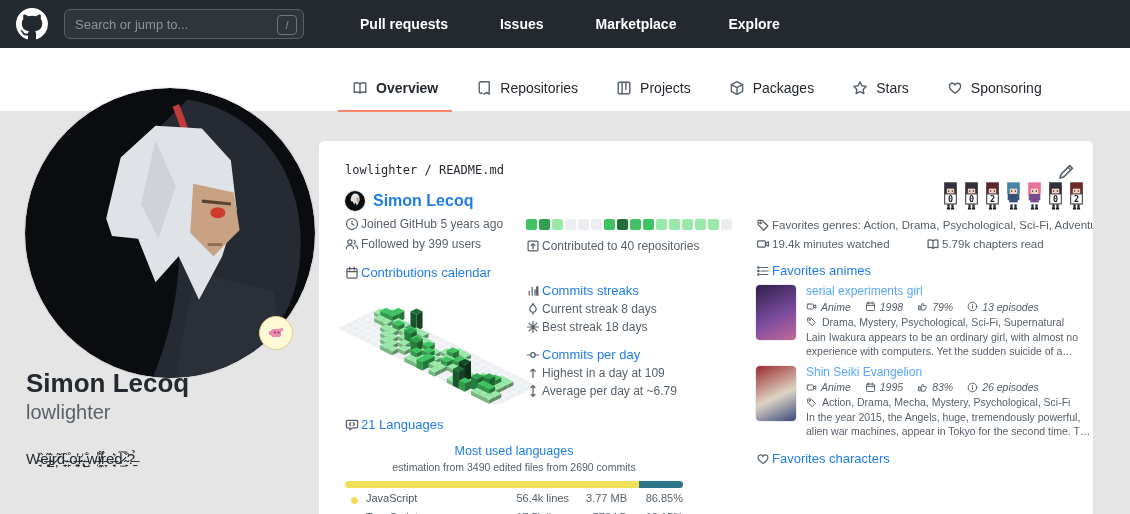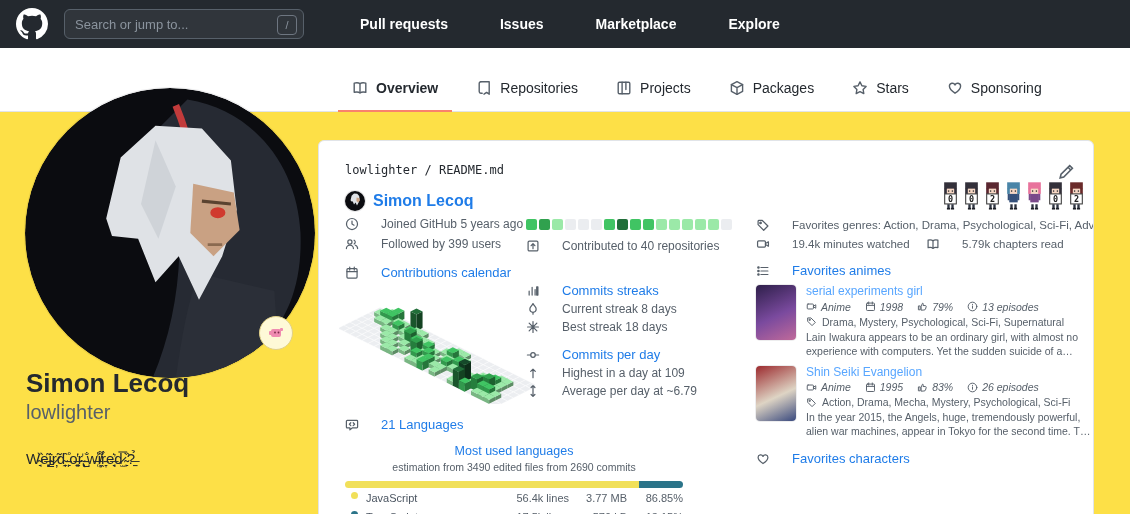--- a/index.html
+++ b/index.html
@@ -1,17 +1,17 @@
 <!DOCTYPE html>
 <html><head>
 <meta charset="utf-8">
 <style>
   * { margin:0; padding:0; box-sizing:border-box; }
   html,body { background:#fff; }
-  .page { position:relative; width:1130px; height:514px; overflow:hidden; background:#fde047;
+  .page { position:relative; width:1130px; height:514px; overflow:hidden; background:#e5e5e5;
           font-family:"Liberation Sans", sans-serif; color:#24292f; }
 
   
   .navbar { position:absolute; top:0; left:0; width:100%; height:48px; background:#24292f;
             display:flex; align-items:center; padding:0 16px; gap:16px; }
   .gh-logo { width:32px; height:32px; flex:0 0 auto; cursor:pointer; }
   .gh-logo svg { width:32px; height:32px; fill:#fff; }
   .searchbox { position:relative; width:240px; height:30px; border:1px solid #57606a; border-radius:6px;
                background:rgba(255,255,255,0.06); }
   .searchbox input { width:100%; height:100%; background:transparent; border:none; outline:none;
@@ -47,21 +47,21 @@
   .readme-title { position:absolute; left:26px; top:22px; font-family:"DejaVu Sans Mono", monospace; font-size:12px; color:#24292f; }
   .pencil-btn { position:absolute; right:18px; top:22px; width:18px; height:18px; color:#57606a; cursor:pointer; }
   .pencil-btn svg { width:18px; height:18px; }
 
   .icon16 { display:inline-flex; width:14px; height:14px; color:#57606a; flex:0 0 auto; }
   .icon16 svg { width:14px; height:14px; }
   .icon12 { display:inline-flex; width:11px; height:11px; color:#57606a; flex:0 0 auto; }
   .icon12 svg { width:11px; height:11px; }
 
   .link { color:#1f7ce8; cursor:pointer; text-decoration:none; }
-  .row { display:flex; align-items:center; gap:22px; }
+  .row { display:flex; align-items:center; gap:2px; }
   .muted { color:#57606a; }
 
   
   .col-left { position:absolute; left:26px; top:50px; width:180px; }
   .user-row { display:flex; align-items:center; gap:8px; }
   .mini-avatar { width:20px; height:20px; border-radius:50%; overflow:hidden; flex:0 0 auto; box-shadow:0 0 0 1px rgba(27,31,35,.1); }
   .user-name { font-size:16px; font-weight:700; }
   .meta-line { margin-top:6px; font-size:12px; }
   .cal-link { margin-top:14px; font-size:13px; }
   .iso-wrap { margin-top:2px; margin-left:-6px; }
@@ -74,21 +74,21 @@
   .blk-line { font-size:12px; margin-top:4px; }
   .mt28 { margin-top:30px; } .mt14 { margin-top:13px; }
 
   
   .langs { position:absolute; left:26px; top:276px; width:338px; }
   .langs-head { font-size:13px; }
   .langs-title { text-align:center; font-size:12.5px; margin-top:12px; }
   .langs-sub { text-align:center; font-size:10.5px; color:#57606a; margin-top:3px; }
   .lang-bar { display:flex; height:7px; border-radius:4px; overflow:hidden; margin-top:8px; }
   .lang-row { display:grid; grid-template-columns:120px 104px 58px 1fr; align-items:center; height:19px; font-size:11px; color:#57606a; }
-  .lang-row .ln { display:flex; align-items:flex-start; gap:8px; padding-left:6px; color:#4b5561; }
+  .lang-row .ln { display:flex; align-items:flex-end; gap:8px; padding-left:6px; color:#4b5561; }
   .lang-dot { width:7px; height:7px; border-radius:50%; display:inline-block; }
   .tr { text-align:right; }
 
   
   .col-right { position:absolute; left:437px; top:40px; width:336px; }
   .pixel-row { display:flex; justify-content:flex-end; gap:2px; padding-right:6px; height:32px; }
   .anilist-head { margin-top:30px; font-size:13px; }
   .genres-line { margin-top:5px; font-size:11.5px; white-space:nowrap; overflow:visible; }
   .stats-line { display:flex; margin-top:5px; font-size:11.5px; }
   .stats-line .s1 { width:170px; }

